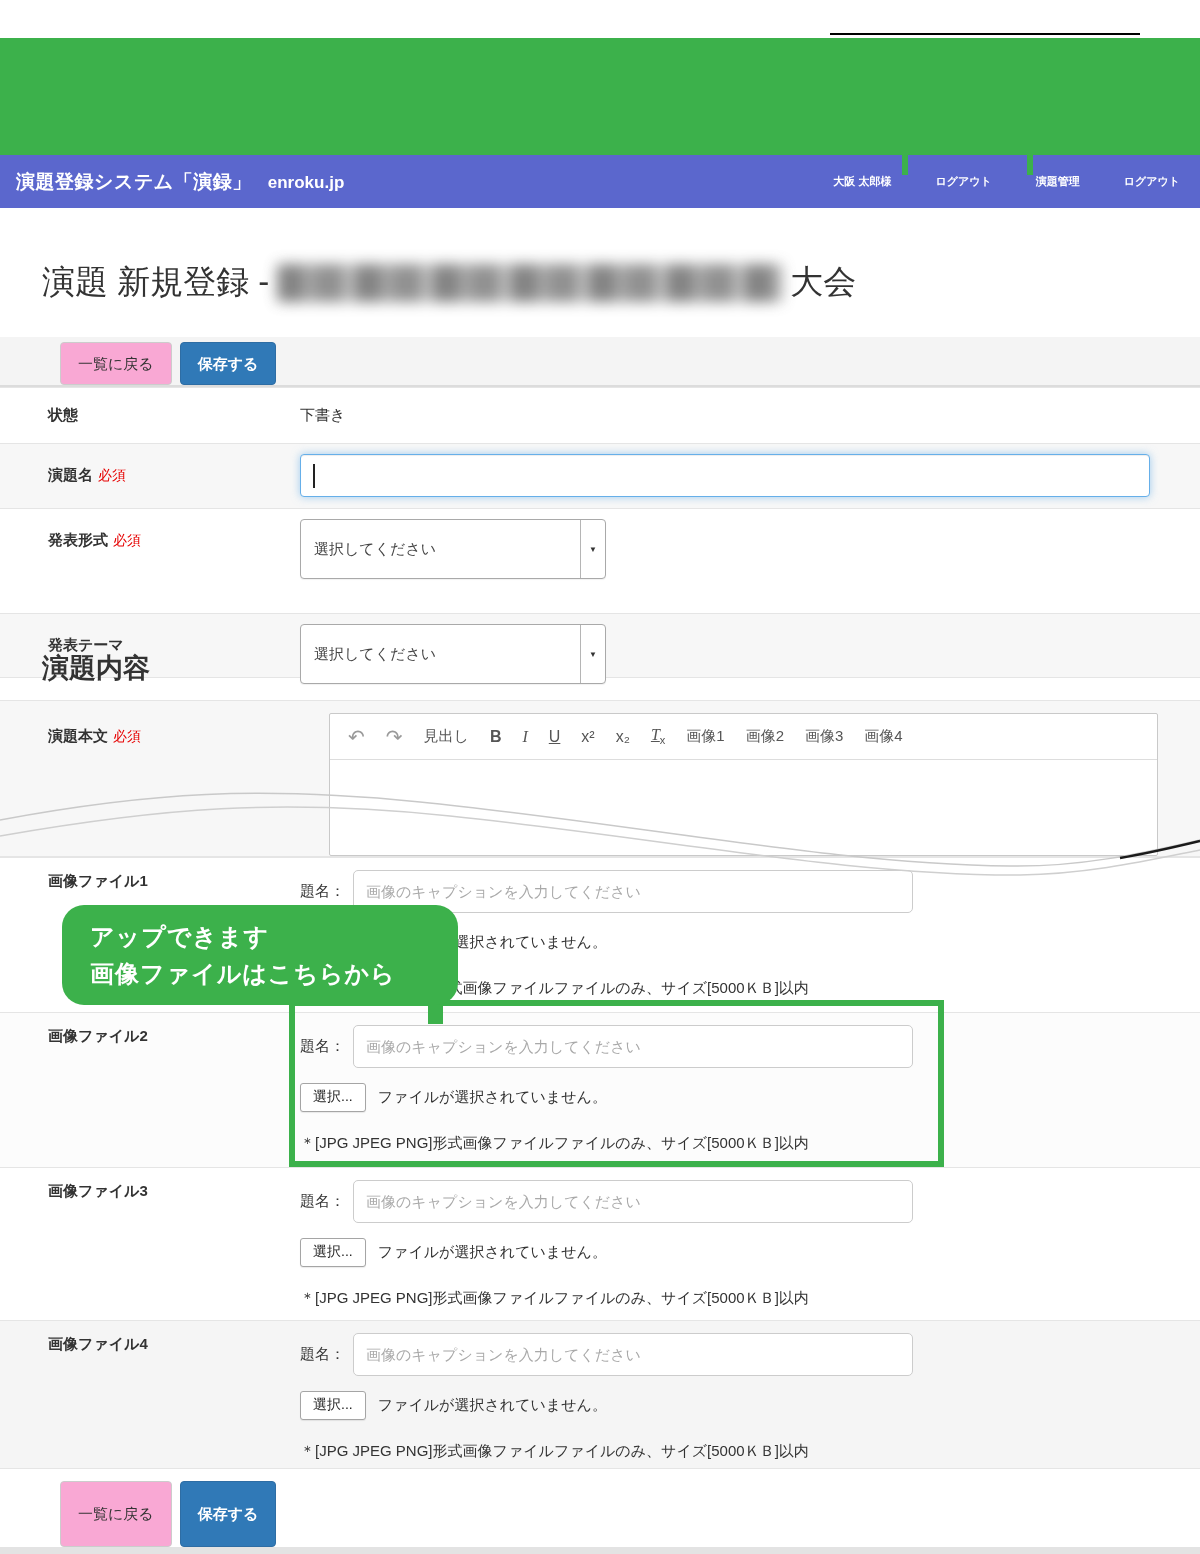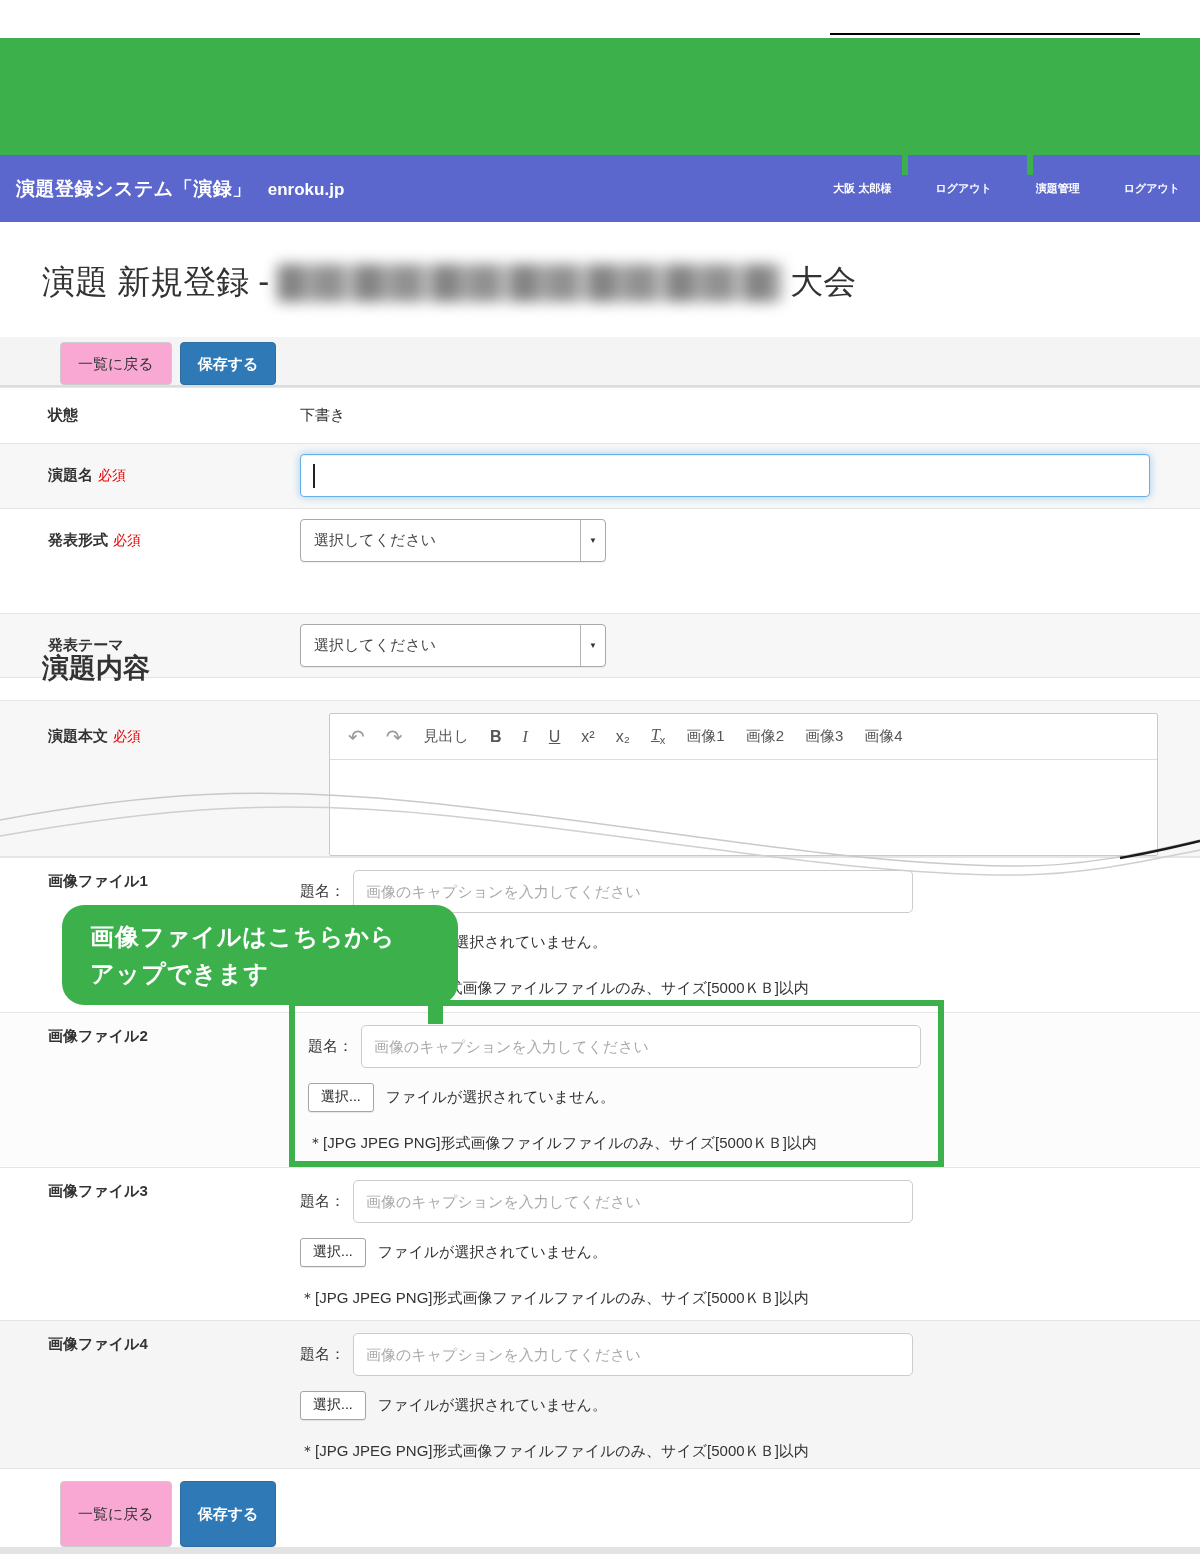--- a/index.html
+++ b/index.html
@@ -5,21 +5,21 @@
   * { box-sizing: border-box; margin: 0; padding: 0; }
   html,body { width:1200px; }
   body { font-family: "Liberation Sans", "DejaVu Sans", sans-serif; background:#fff; }
   #app { position:relative; width:1200px; height:1554px; overflow:hidden; background:#fff; }
   .abs { position:absolute; }
 
   
   .top-white { left:0; top:0; width:1200px; height:38px; background:#ffffff; }
   .top-black-line { left:830px; top:33px; width:310px; height:2px; background:#000; }
   .green-band { left:0; top:38px; width:1200px; height:117px; }
-  .navbar { left:0; top:155px; width:1200px; height:67px; display:flex; align-items:center; padding:0 16px; }
+  .navbar { left:0; top:155px; width:1200px; height:53px; display:flex; align-items:center; padding:0 16px; }
   .nav-title { display:flex; align-items:baseline; color:#fff; }
   .nav-system { font-size:19px; font-weight:bold; letter-spacing:.5px; }
   .nav-domain { font-size:17px; font-weight:bold; margin-left:16px; }
   .nav-links { margin-left:auto; display:flex; align-items:center; gap:44px; margin-right:4px; }
   .nav-link { color:#fff; font-size:11px; font-weight:bold; cursor:pointer; white-space:nowrap; }
   .pointer-line { width:6px; height:20px; top:155px; z-index:6; }
 
   
   .page-title { left:42px; top:260px; font-size:33px; font-weight:500; color:#333; display:flex; align-items:center; white-space:pre; }
   .redacted { display:inline-block; width:505px; height:38px; margin:0 8px; border-radius:4px;
@@ -38,21 +38,21 @@
   .frow { left:0; width:1200px; display:flex; border-top:1px solid #e5e5e5; padding:0 42px; }
   .frow-label { width:258px; flex:0 0 258px; padding:18px 0 0 6px; font-size:15px; font-weight:bold; color:#333; }
   .req { color:#e60000; font-weight:normal; margin-left:5px; font-size:14px; }
   .fvalue { padding-top:18px; font-size:15px; color:#333; }
 
   .text-input-wrap { position:relative; margin-top:10px; }
   .title-input { width:850px; height:43px; border:1px solid #66afe9; border-radius:4px; background:#fff;
       box-shadow:inset 0 1px 1px rgba(0,0,0,.075), 0 0 8px rgba(102,175,233,.6); outline:none; padding:0 12px; font-size:15px; }
   .caret { position:absolute; left:13px; top:10px; width:2px; height:24px; background:#222; }
 
-  .select { margin-top:10px; width:306px; height:43px; background:#fff; border:1px solid #a9a9a9; border-radius:4px;
+  .select { margin-top:10px; width:306px; height:60px; background:#fff; border:1px solid #a9a9a9; border-radius:4px;
       display:flex; align-items:center; cursor:pointer; box-shadow:0 1px 1px rgba(0,0,0,.06); }
   .select-value { flex:1; padding-left:13px; font-size:15px; color:#444; }
   .select-arrow-box { width:25px; align-self:stretch; border-left:1px solid #b5b5b5; display:flex; align-items:center; justify-content:center; }
   .select-arrow { font-size:8px; color:#333; }
 
   .section-heading { left:42px; top:650px; font-size:27px; font-weight:700; color:#333; }
 
   
   .editor { margin:12px 0 0 0; width:858px; height:143px; background:#fff; border:1px solid #c9c9c9; border-radius:2px; }
   .editor-toolbar { height:46px; border-bottom:1px solid #ddd; display:flex; align-items:center; gap:21px; padding:0 18px; }
@@ -188,21 +188,21 @@
         <input class="cap-input" type="text" placeholder="画像のキャプションを入力してください" style="">
       </div>
       <div class="sel-line">
         <button class="choose-btn">選択...</button>
         <span>ファイルが選択されていません。</span>
       </div>
       <div class="note-line">＊[JPG JPEG PNG]形式画像ファイルファイルのみ、サイズ[5000ＫＢ]以内</div>
     </div>
   </div>
 
-  <div class="abs frow" style="top:1012px; height:155px; background:#fcfcfc;gap:8px;">
+  <div class="abs frow" style="top:1012px; height:155px; background:#fcfcfc;">
     <div class="frow-label" style="padding-top:14px;">画像ファイル2</div>
     <div class="img-content">
       <div class="cap-line">
         <span class="cap-label">題名：</span>
         <input class="cap-input" type="text" placeholder="画像のキャプションを入力してください" style="">
       </div>
       <div class="sel-line">
         <button class="choose-btn">選択...</button>
         <span>ファイルが選択されていません。</span>
       </div>
@@ -246,19 +246,19 @@
   </div>
   <div class="abs footer-bar"></div>
 
   <svg class="abs wave" width="1200" height="110" viewBox="0 0 1200 110">
     <path d="M0,40 C150,12 260,6 420,22 C640,44 830,84 1010,86 C1080,87 1140,74 1200,60" fill="none" stroke="#c9c9c9" stroke-width="1.5"></path>
     <path d="M0,56 C160,28 280,18 450,36 C660,58 850,96 1020,95 C1090,94 1150,80 1200,70" fill="none" stroke="#cfcfcf" stroke-width="1.5"></path>
     <path d="M1120,78 C1150,73 1175,67 1200,61" fill="none" stroke="#1a1a1a" stroke-width="2.5"></path>
   </svg>
 
   <div class="abs green-callout" style="background:#3cb14b;">
+    <div>アップできます</div>
     <div>画像ファイルはこちらから</div>
-    <div>アップできます</div>
   </div>
   <div class="abs callout-stem" style="background:#3cb14b;"></div>
   <div class="abs highlight-box" style="border-color:#3cb14b;"></div>
 
 </div>
 
 </body></html>

